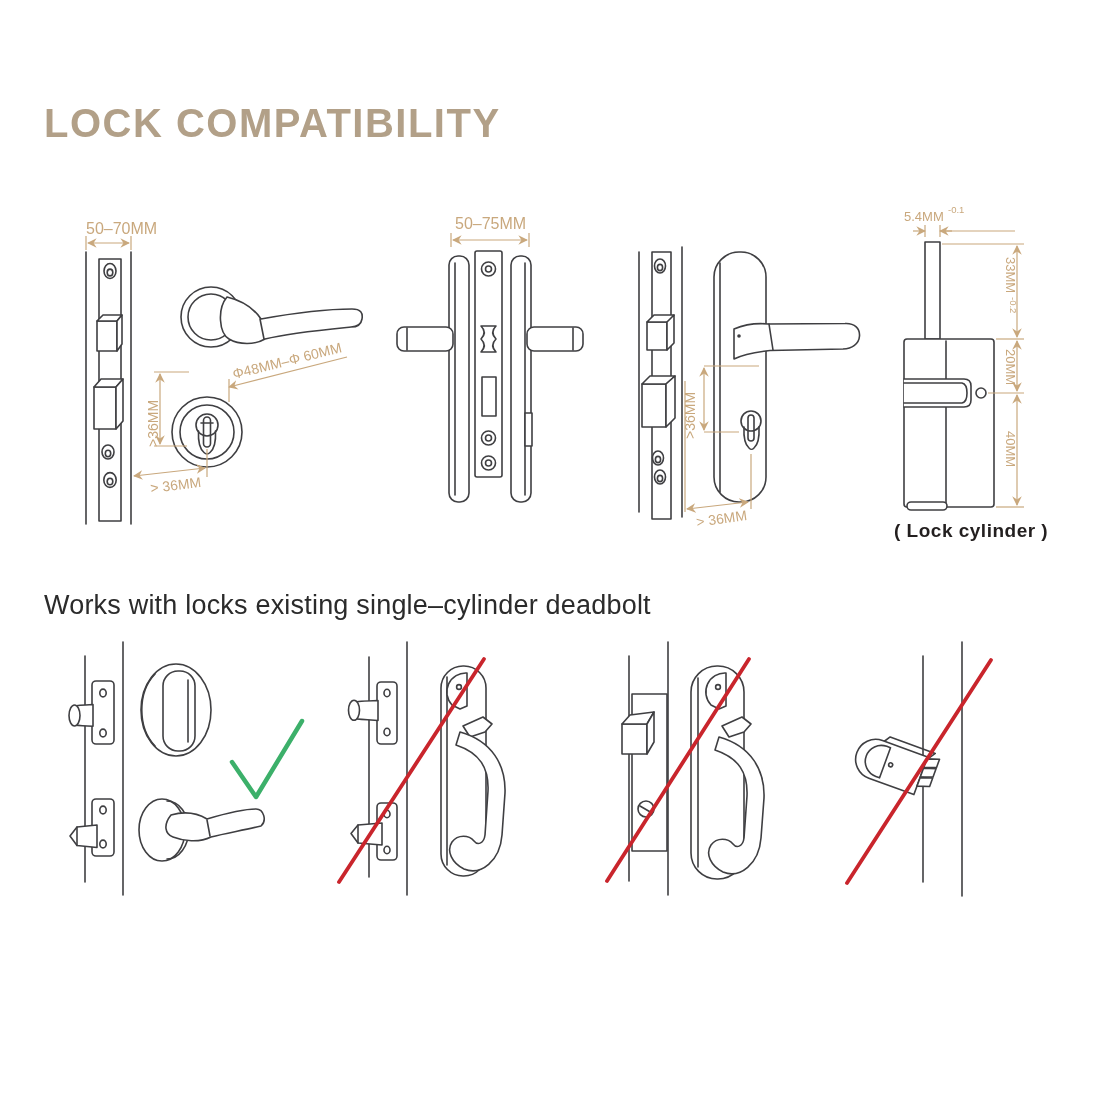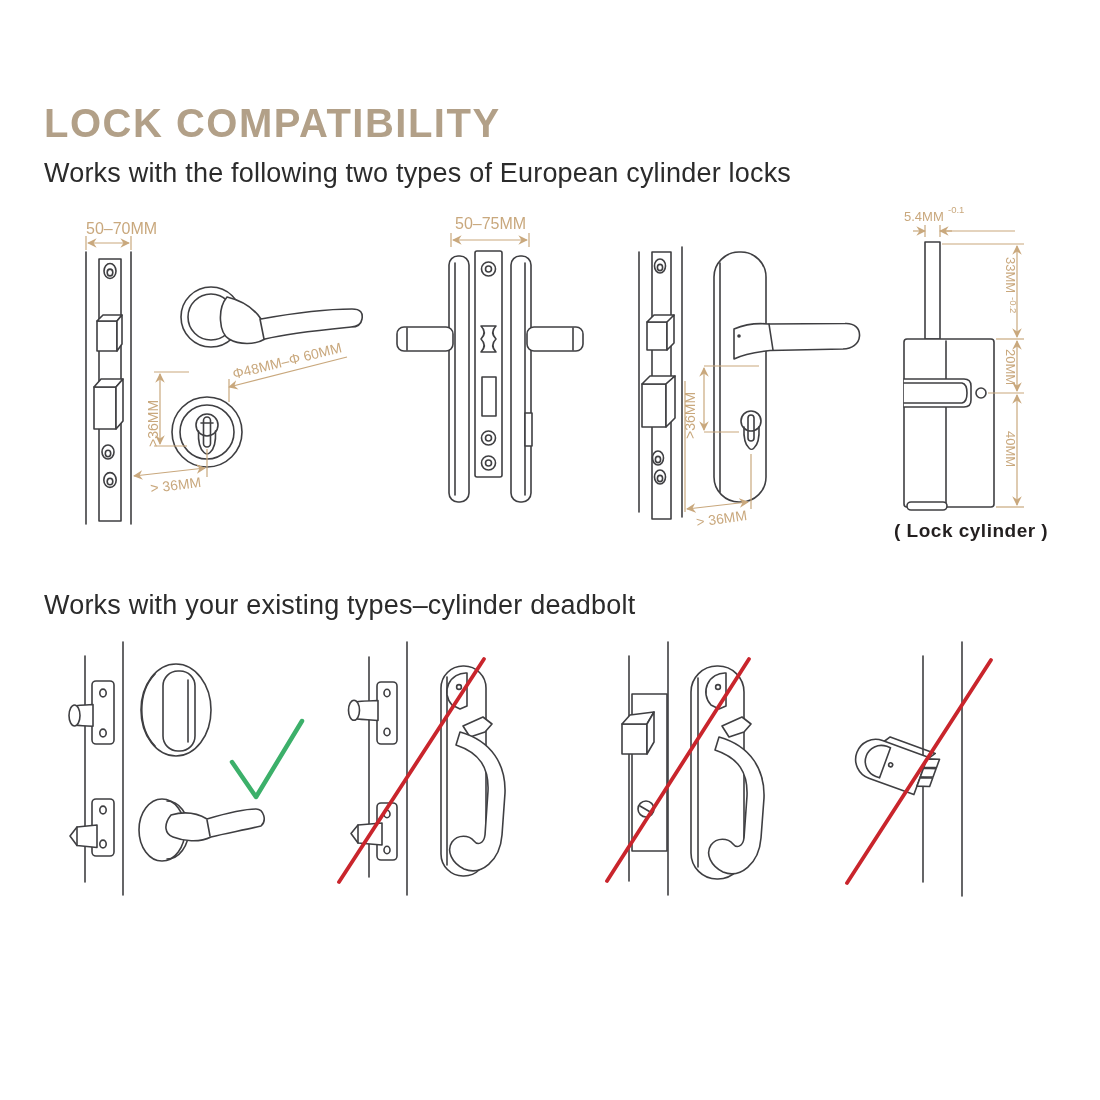--- a/index.html
+++ b/index.html
@@ -37,21 +37,20 @@
 
   <svg width="0" height="0" style="position:absolute">
     <defs>
       <marker id="ah" viewBox="0 0 10 10" refX="9" refY="5" markerWidth="8" markerHeight="8" orient="auto-start-reverse">
         <path d="M0,0 L10,5 L0,10 L3.2,5 Z" fill="#c9a87d"></path>
       </marker>
     </defs>
   </svg>
 
   <h1 class="title">LOCK COMPATIBILITY</h1>
-  <h2 class="sub sub1">Works with the following two types of European cylinder locks</h2>
 
   <figure style="left:55px;top:205px">
     <svg width="320" height="345" viewBox="0 0 320 345">
 
       <line class="ln" x1="27" y1="43" x2="27" y2="315"></line>
       <line class="ln" x1="72" y1="43" x2="72" y2="315"></line>
       <rect class="lnf" x="40" y="50" width="22" height="262"></rect>
       <ellipse class="ln" cx="51" cy="62" rx="6" ry="7.5"></ellipse>
       <ellipse class="ln" cx="51" cy="63.5" rx="2.8" ry="3.4"></ellipse>
 
@@ -196,21 +195,21 @@
       <line class="dima" x1="133" y1="142" x2="133" y2="192"></line>
       <line class="dima" x1="133" y1="196" x2="133" y2="306"></line>
       <text class="dtx13" x="122" y="58" transform="rotate(90 122 58)">33MM</text>
       <text class="dtx9" x="126" y="98" transform="rotate(90 126 98)">-0.2</text>
       <text class="dtx13" x="122" y="150" transform="rotate(90 122 150)">20MM</text>
       <text class="dtx13" x="122" y="232" transform="rotate(90 122 232)">40MM</text>
       <text class="capt" x="10" y="338">( Lock cylinder )</text>
     </svg>
   </figure>
 
-  <h2 class="sub sub2">Works with your existing types–cylinder deadbolt</h2>
+  <h2 class="sub sub2">Works with locks existing single–cylinder deadbolt</h2>
 
   <figure style="left:55px;top:625px">
     <svg width="260" height="310" viewBox="0 0 260 310">
       <line class="ln" x1="26" y1="27" x2="26" y2="253"></line>
       <line class="ln" x1="64" y1="13" x2="64" y2="266"></line>
       <rect class="lnf" x="33" y="52" width="22" height="63" rx="4"></rect>
       <ellipse class="ln" cx="44" cy="64" rx="3.2" ry="3.9"></ellipse>
       <ellipse class="ln" cx="44" cy="104" rx="3.2" ry="3.9"></ellipse>
       <path class="lnf" d="M 34,75.5 C 24,76 17,76.5 15.5,77 A 5.5,10.5 0 0 0 15.5,96 C 22,96.8 28,97 34,97.2 Z"></path>
       <ellipse class="lnf" cx="15.5" cy="86.5" rx="5.5" ry="10.5"></ellipse>

